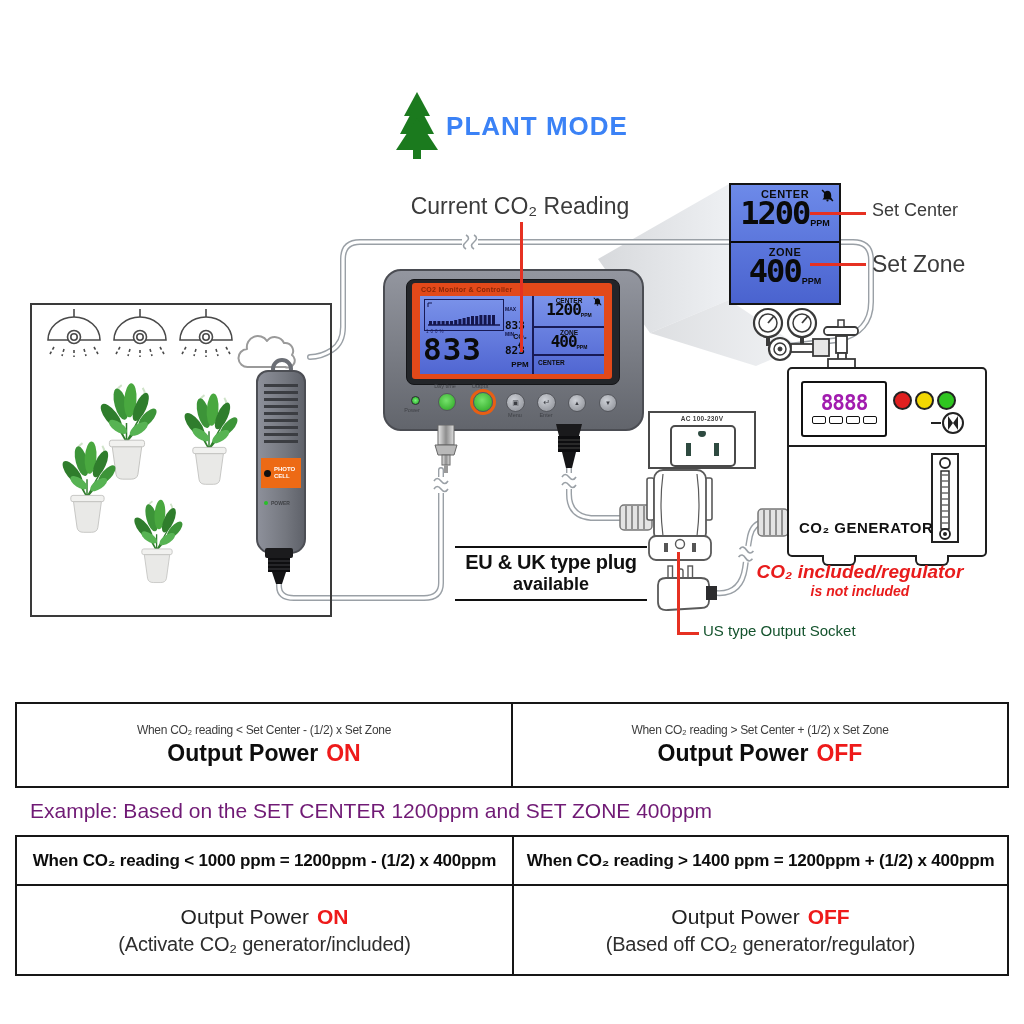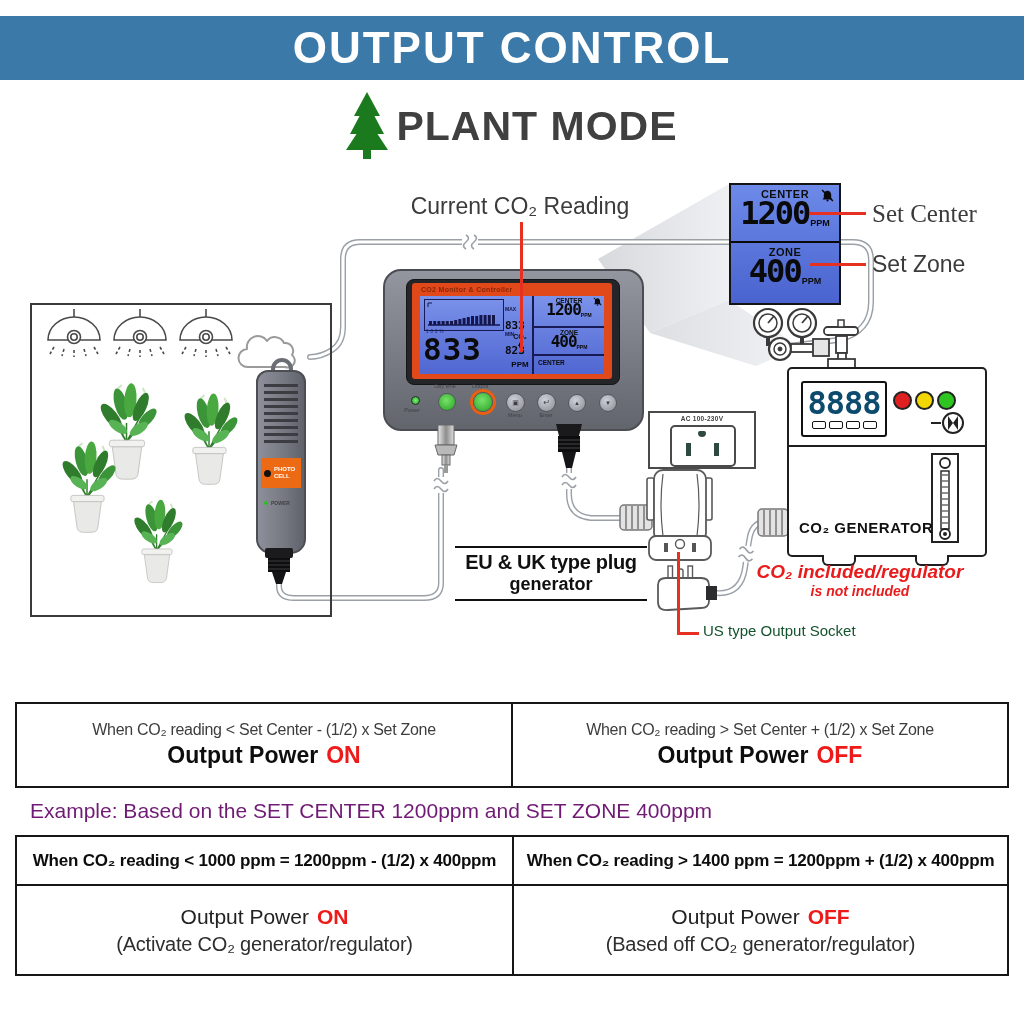--- a/index.html
+++ b/index.html
@@ -8,26 +8,26 @@
   .abs{position:absolute;}
 
   
   .banner{left:0;top:16px;width:1024px;height:64px;background:#3a79a8;display:flex;
           align-items:center;justify-content:center;z-index:2;}
   .banner-title{color:#fff;font-size:44px;font-weight:bold;letter-spacing:2px;}
 
   
   .mode-row{left:0;top:90px;width:1024px;height:72px;display:flex;align-items:center;
             justify-content:center;gap:8px;z-index:2;}
-  .mode-title{color:#404040;font-size:41px;font-weight:bold;letter-spacing:1px;}
+  .mode-title{color:#3b82f6;font-size:26px;font-weight:bold;letter-spacing:1px;}
 
   
   .callout{color:#3b3b3b;}
   .cur-reading{left:310px;top:193px;width:420px;text-align:center;font-size:23px;z-index:5;}
-  .set-center{left:872px;top:200px;font-size:25px;z-index:5;font-family:Liberation Serif, serif;}
+  .set-center{left:872px;top:200px;font-size:18px;z-index:5;}
   .set-zone{left:872px;top:251px;font-size:23px;z-index:5;}
   .redline{background:#e63122;z-index:6;}
 
   
   .zoom-panel{left:729px;top:183px;width:108px;height:118px;border:2px solid #141414;
               background:linear-gradient(180deg,#6d8ae9,#4a63cf);z-index:4;display:flex;flex-direction:column;}
   .zp-sec{position:relative;display:flex;flex-direction:column;align-items:center;}
   .zp-sec1{height:56px;border-bottom:2px solid #0a0a0a;}
   .zp-sec2{flex:1;}
   .zp-label{font-size:11px;font-weight:bold;color:#0d0d0d;margin-top:3px;letter-spacing:.5px;}
@@ -107,32 +107,32 @@
   .note-ussocket{left:703px;top:622px;font-size:15px;color:#14532d;z-index:5;}
   .note-notincl{left:752px;top:561px;width:216px;text-align:center;color:#e81c1c;font-weight:bold;
                 font-style:italic;z-index:5;line-height:1.15;}
   .note-notincl .l1{font-size:19px;} .note-notincl .l2{font-size:14px;}
 
   
   .generator{left:787px;top:367px;width:196px;height:186px;border:2.5px solid #1e1e1e;border-radius:5px;background:#fff;z-index:2;}
   .gen-divider{left:0;top:76px;width:100%;border-top:2px solid #1e1e1e;}
   .gen-display{left:12px;top:12px;width:82px;height:52px;border:2.5px solid #111;border-radius:3px;
                display:flex;flex-direction:column;align-items:center;justify-content:center;}
-  .gen-digits{font-family:"DejaVu Sans Mono",monospace;font-size:32px;font-weight:bold;color:#0c4a6e;line-height:.9;letter-spacing:-1px;}
+  .gen-digits{font-family:"DejaVu Sans Mono",monospace;font-size:21px;font-weight:bold;color:#a21caf;line-height:.9;letter-spacing:-1px;}
   .gen-btnrow{display:flex;gap:3px;margin-top:3px;}
   .gen-btn{width:12px;height:6px;border:1.2px solid #111;border-radius:2px;}
   .gen-light{position:absolute;width:15px;height:15px;border-radius:50%;border:2px solid #222;}
   .gen-name{left:10px;top:150px;font-size:15px;font-weight:bold;color:#111;letter-spacing:.5px;}
   .gen-foot{position:absolute;width:30px;height:9px;border:2px solid #1e1e1e;border-top:none;border-radius:0 0 6px 6px;background:#fff;}
 
   
   .tbl1{left:15px;top:702px;width:994px;height:86px;border:2.5px solid #161616;display:flex;z-index:2;box-sizing:border-box;}
   .tbl1-cell{flex:1;display:flex;flex-direction:column;align-items:center;justify-content:center;gap:3px;}
   .tbl1-cell + .tbl1-cell{border-left:2.5px solid #161616;}
-  .cond{font-size:16px;color:#3d3d3d;letter-spacing:-.3px;}
+  .cond{font-size:12px;color:#3d3d3d;letter-spacing:-.3px;}
   .powline{font-size:23px;font-weight:bold;color:#0d0d0d;}
   .state{color:#ee1a1a;margin-left:8px;}
   .example-heading{left:30px;top:799px;font-size:21px;color:#701a75;z-index:2;}
   .tbl2{left:15px;top:835px;width:994px;height:141px;border:2.5px solid #161616;display:grid;
         grid-template-columns:1fr 1fr;grid-template-rows:47px 1fr;z-index:2;box-sizing:border-box;}
   .tbl2-c{display:flex;align-items:center;justify-content:center;}
   .tbl2-c.colR{border-left:2.5px solid #161616;}
   .tbl2-c.row2{border-top:2.5px solid #161616;flex-direction:column;gap:4px;}
   .cond2{font-size:17px;font-weight:bold;color:#0d0d0d;white-space:nowrap;letter-spacing:-.2px;}
   .powline2{font-size:21px;color:#222;}
@@ -140,23 +140,20 @@
   .action{font-size:20px;color:#2e2e2e;letter-spacing:-.2px;}
 
   svg.wires{position:absolute;left:0;top:0;width:1024px;height:1024px;z-index:1;pointer-events:none;}
   svg.icon{display:block;}
 </style>
 </head>
 <body>
 
 <div class="page">
 
-  <div class="abs banner">
-    <div class="banner-title">OUTPUT CONTROL</div>
-  </div>
 
   <div class="abs mode-row">
     <svg class="icon" width="42" height="68" viewBox="0 0 42 68">
       <polygon points="21,0 8,24 34,24" fill="#1b7a1e"></polygon>
       <polygon points="21,10 4,42 38,42" fill="#1b7a1e"></polygon>
       <polygon points="21,26 0,58 42,58" fill="#1b7a1e"></polygon>
       <rect x="17" y="57" width="8" height="10" fill="#1b7a1e"></rect>
     </svg>
     <div class="mode-title">PLANT MODE</div>
   </div>
@@ -461,21 +458,21 @@
     <div class="abs outlet-label">AC 100-230V</div>
     <div class="abs outlet-face">
       <span class="slot" style="left:26px;top:4px;width:8px;height:6px;border-radius:2px 2px 4px 4px"></span>
       <span class="slot" style="left:14px;top:16px;width:4.5px;height:13px"></span>
       <span class="slot" style="left:42px;top:16px;width:4.5px;height:13px"></span>
     </div>
   </div>
 
   <div class="abs note-euuk">
     <div class="l1">EU &amp; UK type plug</div>
-    <div class="l2">generator</div>
+    <div class="l2">available</div>
   </div>
   <div class="abs note-ussocket">US type Output Socket</div>
   <div class="abs note-notincl">
     <div class="l1">CO₂ included/regulator</div>
     <div class="l2">is not included</div>
   </div>
 
   <div class="abs generator">
     <div class="abs gen-divider"></div>
     <div class="abs gen-display">
@@ -530,21 +527,21 @@
     <div class="tbl2-c">
       <span class="cond2">When CO₂ reading &lt; 1000 ppm = 1200ppm - (1/2) x 400ppm</span>
     </div>
     <div class="tbl2-c colR">
       <span class="cond2">When CO₂ reading &gt; 1400 ppm = 1200ppm + (1/2) x 400ppm</span>
     </div>
     <div class="tbl2-c row2">
       <div class="powline2">
         <span>Output Power</span><span class="state">ON</span>
       </div>
-      <div class="action">(Activate CO₂ generator/regulator)</div>
+      <div class="action">(Activate CO₂ generator/included)</div>
     </div>
     <div class="tbl2-c colR row2">
       <div class="powline2">
         <span>Output Power</span><span class="state">OFF</span>
       </div>
       <div class="action">(Based off CO₂ generator/regulator)</div>
     </div>
   </div>
 
 </div>

